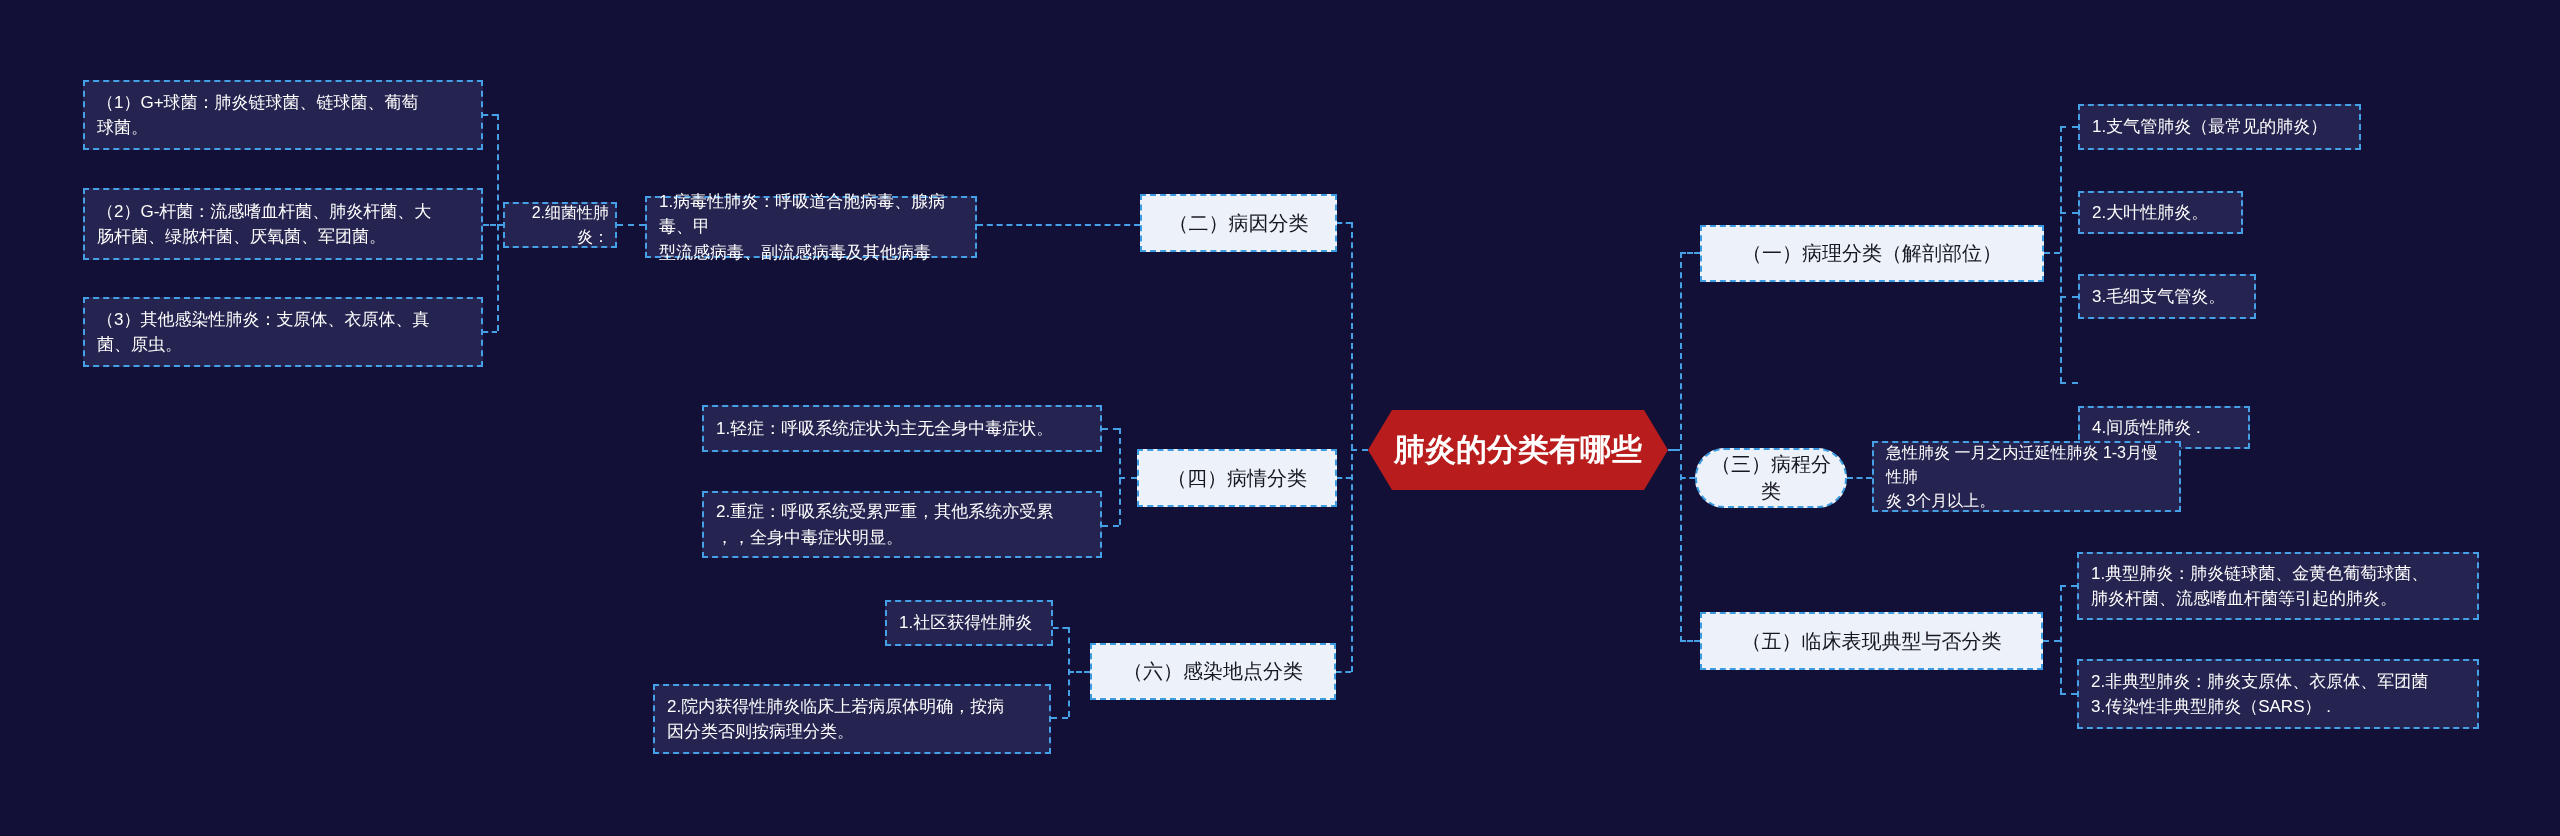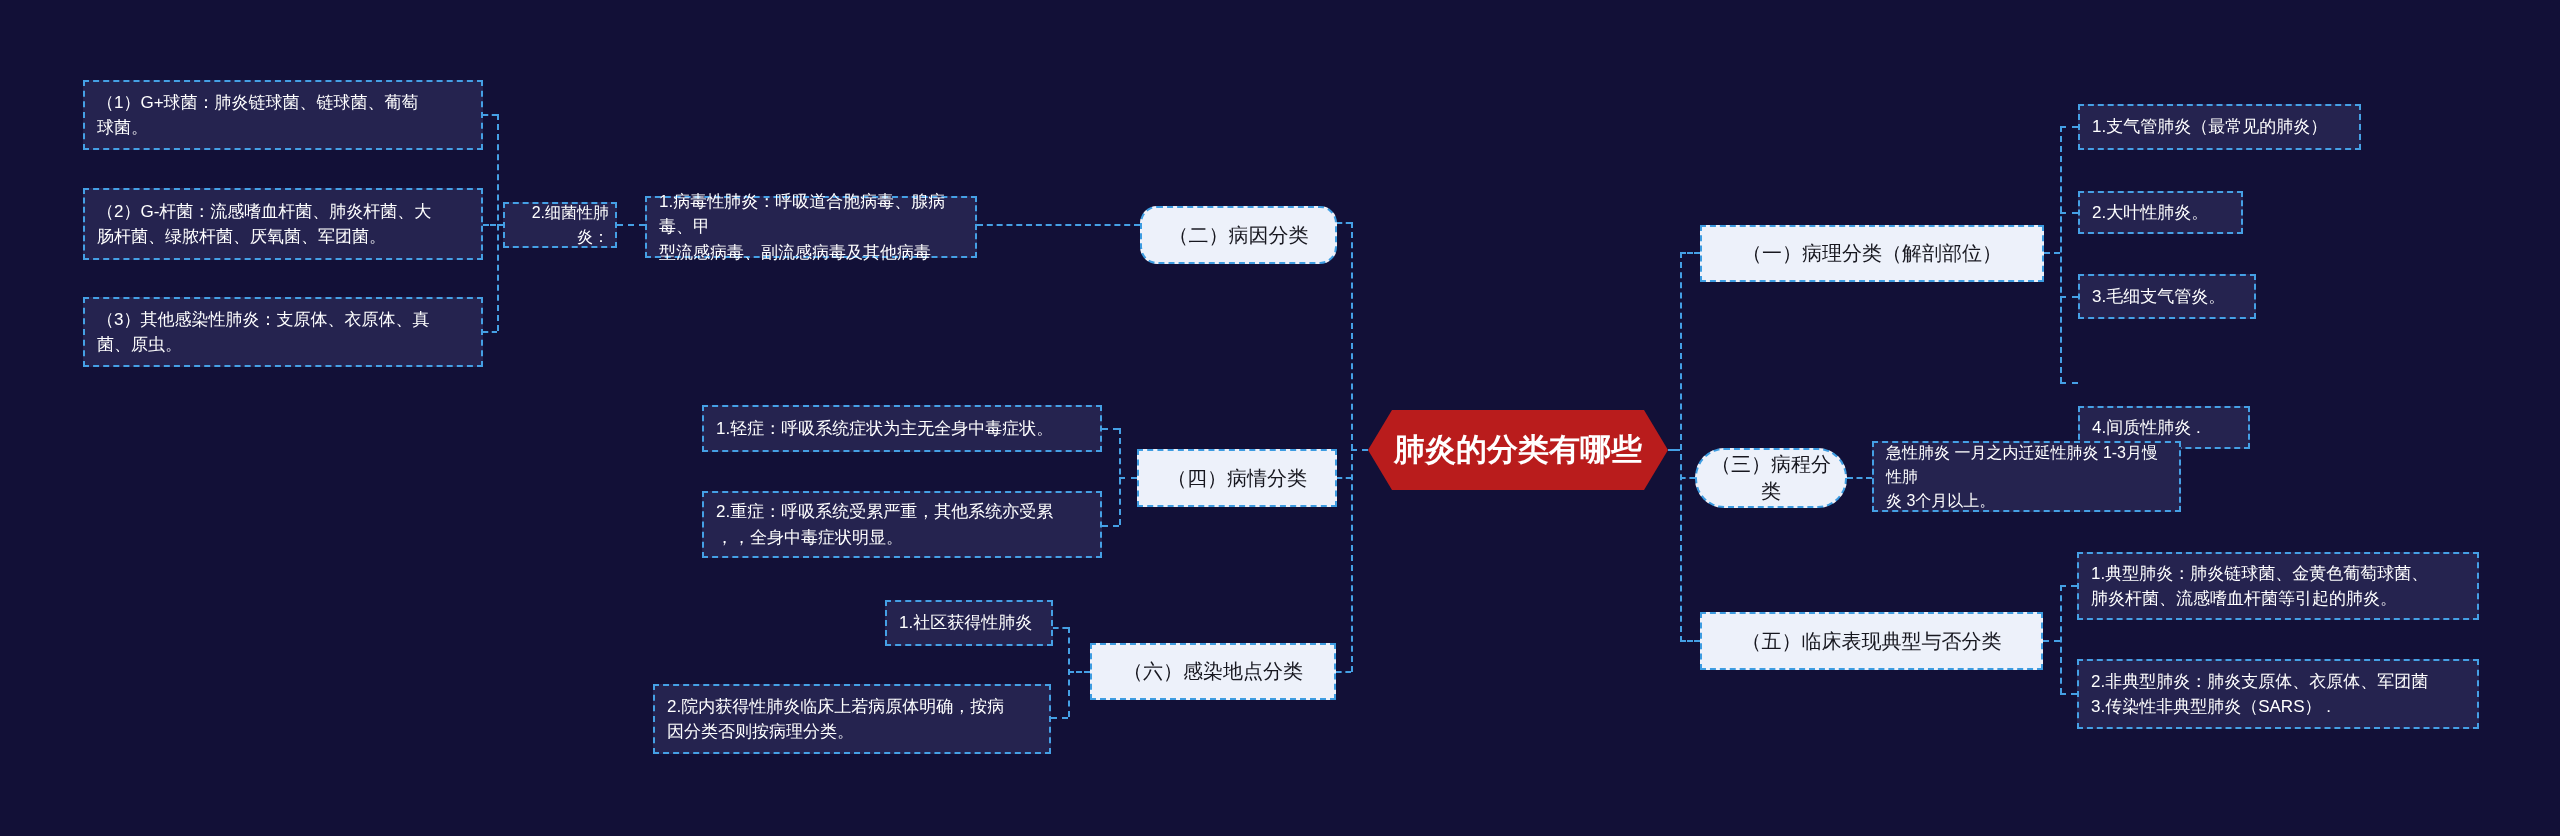--- a/index.html
+++ b/index.html
@@ -71,21 +71,21 @@
   <div class="hline" style="left:1680px;top:640px;width:20px;"></div>
   <div class="hline" style="left:2043px;top:640px;width:17px;"></div>
   <div class="vline" style="left:2060px;top:585px;height:109px;"></div>
   <div class="hline" style="left:2060px;top:585px;width:17px;"></div>
   <div class="hline" style="left:2060px;top:693px;width:17px;"></div>
 
   <div class="node central" style="left:1368px;top:410px;width:300px;height:80px;">
     <span>肺炎的分类有哪些</span>
   </div>
 
-  <div class="node light" style="left:1140px;top:206px;width:197px;height:58px;border-radius:17px;">
+  <div class="node light" style="left:1140px;top:194px;width:197px;height:58px;">
     <span>（二）病因分类</span>
   </div>
   <div class="node dark preline" style="left:645px;top:196px;width:332px;height:62px;">
     <span>1.病毒性肺炎：呼吸道合胞病毒、腺病毒、甲
 型流感病毒、副流感病毒及其他病毒</span>
   </div>
   <div class="node dark" style="left:503px;top:202px;width:114px;height:46px;font-size:16px;padding:0 6px;justify-content:center;text-align:right;">
     <span>2.细菌性肺炎：</span>
   </div>
   <div class="node dark preline" style="left:83px;top:80px;width:400px;height:70px;">

